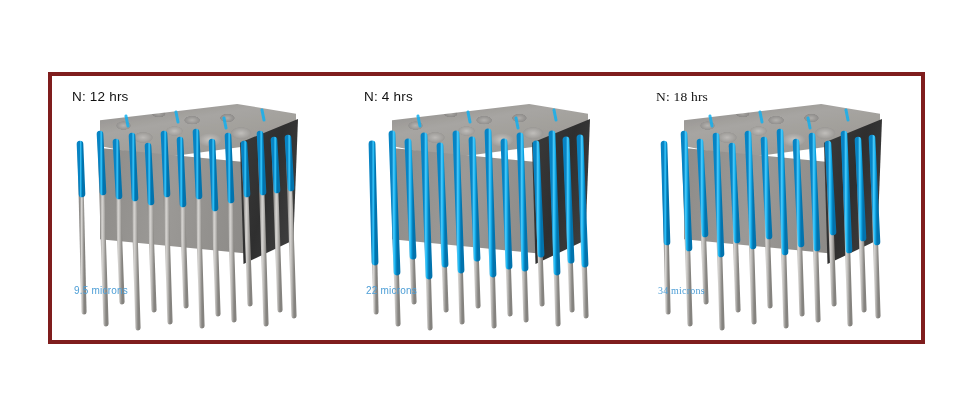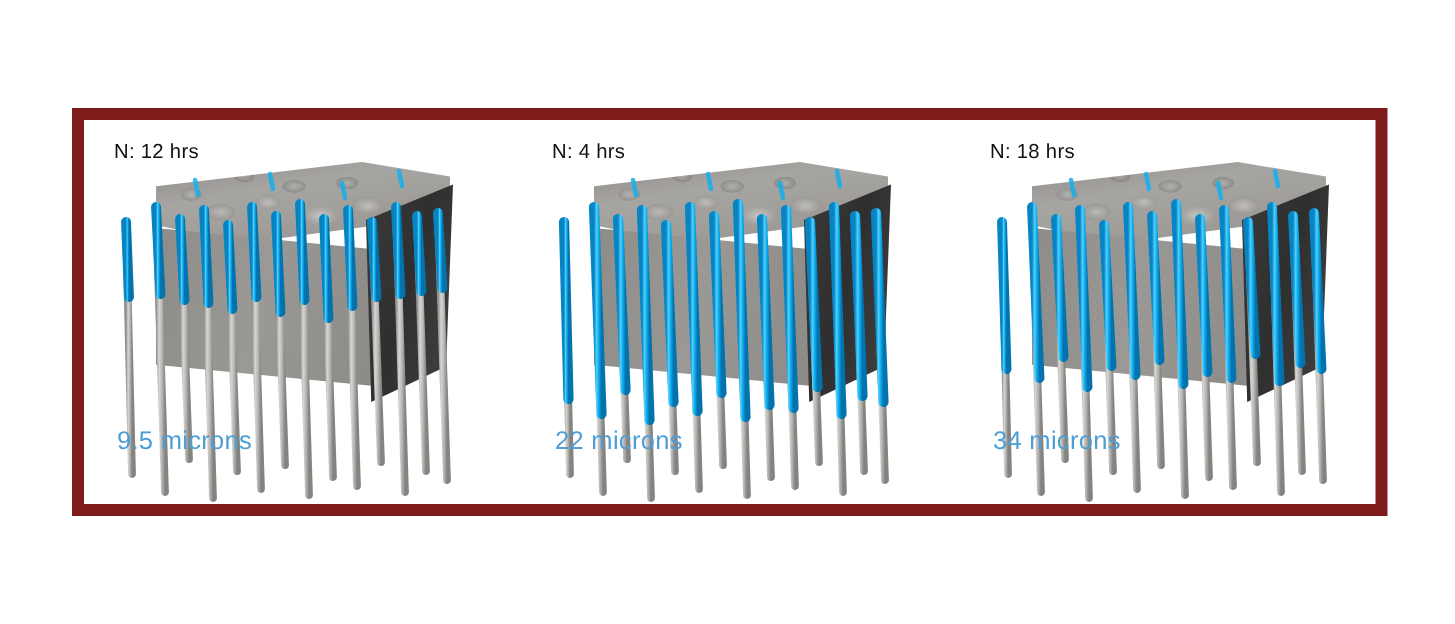--- a/index.html
+++ b/index.html
@@ -18,51 +18,51 @@
     background: #ffffff;
   }
 
   
   #figure-frame {
     position: absolute;
     left: 48px;
     top: 72px;
     width: 877px;
     height: 272px;
-    border: 8px solid #7f1d1d;
+    border: 4px solid #7f1d1d;
     background: #ffffff;
   }
 
   
   .panel {
     position: absolute;
     top: 0;
     height: 100%;
     width: 292px;
   }
   .panel.p0 { left: 4px; }
   .panel.p1 { left: 296px; }
-  .panel.p2 { left: 588px; }
+  .panel.p2 { left: 588px; font-family: Liberation Serif, serif; }
 
   .panel-title {
     position: absolute;
     left: 16px;
     top: 13px;
     font-size: 13.5px;
     color: #111111;
     letter-spacing: 0.2px;
     white-space: nowrap;
     z-index: 40;
   }
 
   .panel-depth {
     position: absolute;
     left: 18px;
-    bottom: 32px;
-    font-size: 17px;
+    bottom: 44px;
+    font-size: 10px;
     color: #4d9ed6;
     letter-spacing: 0.2px;
     white-space: nowrap;
     z-index: 40;
   }
 
   
   .render {
     position: absolute;
     left: 0;

